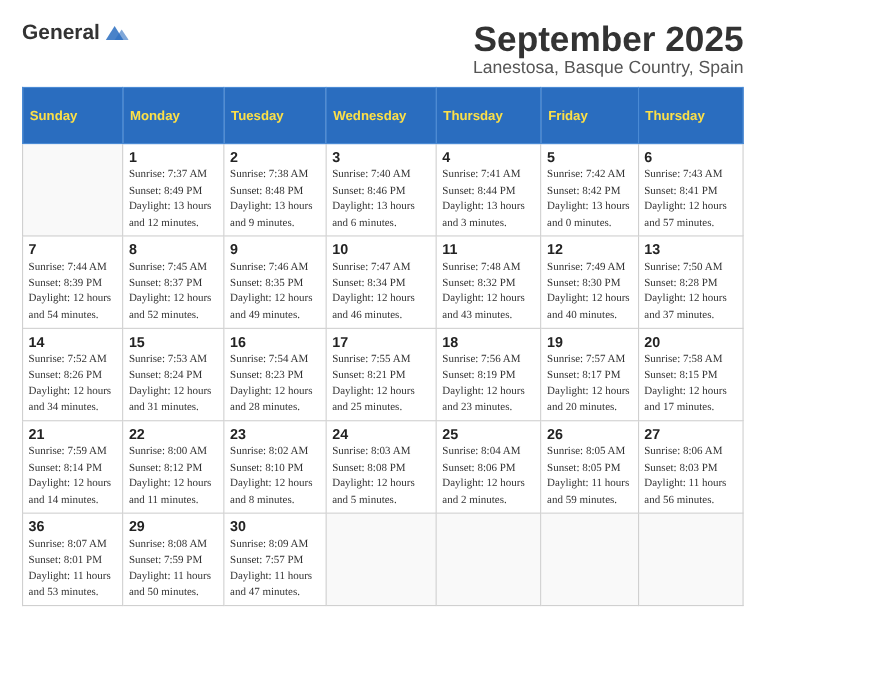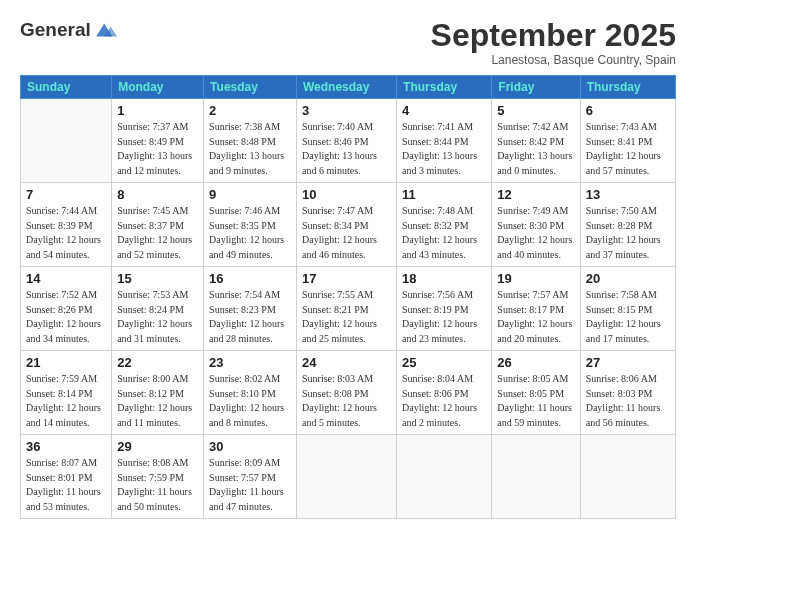--- a/index.html
+++ b/index.html
@@ -35,34 +35,34 @@
     .title-block {
       text-align: right;
     }
     .month-title {
       font-size: 32px;
       font-weight: bold;
       color: #333;
       line-height: 1.1;
     }
     .location {
-      font-size: 12px;
+      font-size: 16px;
       color: #555;
     }
     .calendar {
       width: 100%;
       border-collapse: collapse;
       border: 1px solid #ccc;
       font-size: 10.5px;
     }
     .calendar th {
       background-color: #2a6dbf;
-      color: #5eead4;
+      color: #fde047;
       text-align: left;
-      padding: 4px 6px;
+      padding: 18px 6px;
       font-size: 12px;
       font-weight: bold;
       border: 1px solid #4a8ad4;
     }
     .calendar td {
       border: 1px solid #d0d0d0;
       vertical-align: top;
       padding: 4px 5px;
       width: 113px;
       height: 82px;

